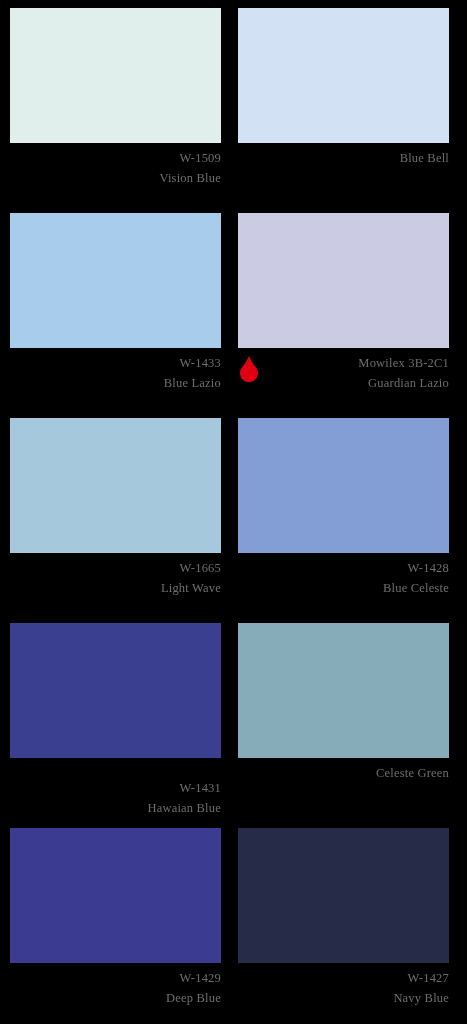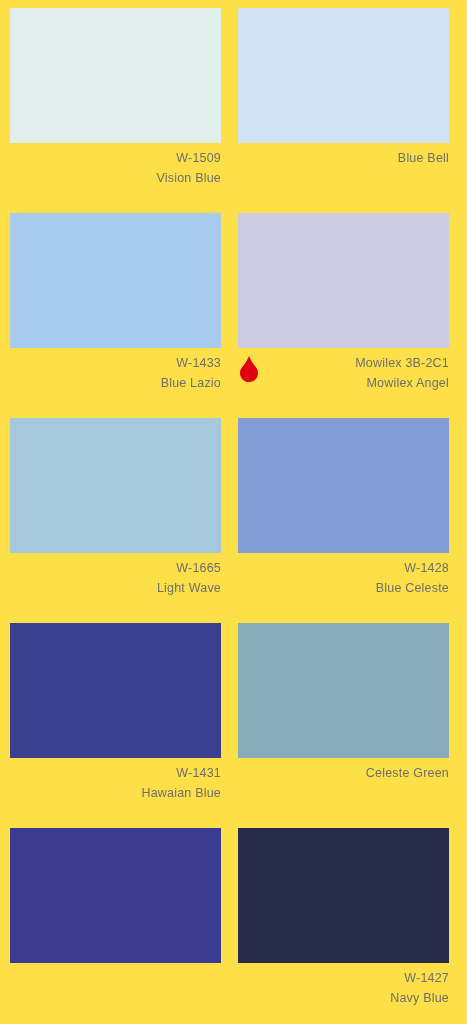--- a/index.html
+++ b/index.html
@@ -67,21 +67,21 @@
     top: 355px;
     width: 22px;
     height: 28px;
     pointer-events: none;
   }
   .drop-marker svg { display: block; }
 </style>
 </head>
 <body>
 
-<div id="palette" style="background: #fde047;">
+<div id="palette" style="background: #000000; font-family: Liberation Serif, serif;">
 
   <div class="swatch-row">
     <div class="swatch-cell col-left">
       <div class="swatch-chip" style="background: rgb(224, 239, 235);"></div>
       <div class="swatch-caption" style="color: rgb(110, 110, 110);">
         <span class="swatch-code">W-1509</span>
         <span class="swatch-name">Vision Blue</span>
       </div>
     </div>
     <div class="swatch-cell col-right">
@@ -97,21 +97,21 @@
       <div class="swatch-chip" style="background: rgb(168, 205, 236);"></div>
       <div class="swatch-caption" style="color: rgb(110, 110, 110);">
         <span class="swatch-code">W-1433</span>
         <span class="swatch-name">Blue Lazio</span>
       </div>
     </div>
     <div class="swatch-cell col-right">
       <div class="swatch-chip" style="background: rgb(203, 204, 228);"></div>
       <div class="swatch-caption" style="color: rgb(110, 110, 110);">
         <span class="swatch-code">Mowilex 3B-2C1</span>
-        <span class="swatch-name">Mowilex Angel</span>
+        <span class="swatch-name">Guardian Lazio</span>
       </div>
     </div>
   </div>
 
   <div class="swatch-row">
     <div class="swatch-cell col-left">
       <div class="swatch-chip" style="background: rgb(166, 200, 221);"></div>
       <div class="swatch-caption" style="color: rgb(110, 110, 110);">
         <span class="swatch-code">W-1665</span>
         <span class="swatch-name">Light Wave</span>
@@ -122,36 +122,40 @@
       <div class="swatch-caption" style="color: rgb(110, 110, 110);">
         <span class="swatch-code">W-1428</span>
         <span class="swatch-name">Blue Celeste</span>
       </div>
     </div>
   </div>
 
   <div class="swatch-row">
     <div class="swatch-cell col-left">
       <div class="swatch-chip" style="background: rgb(59, 63, 143);"></div>
-      <div class="swatch-caption" style="color: rgb(110, 110, 110);">
+      <div class="swatch-caption" style="color: rgb(110, 110, 110); margin-top: 15px;">
         <span class="swatch-code">W-1431</span>
         <span class="swatch-name">Hawaian Blue</span>
       </div>
     </div>
     <div class="swatch-cell col-right">
       <div class="swatch-chip" style="background: rgb(134, 171, 185);"></div>
       <div class="swatch-caption" style="color: rgb(110, 110, 110);">
         <span class="swatch-name">Celeste Green</span>
       </div>
     </div>
   </div>
 
   <div class="swatch-row">
     <div class="swatch-cell col-left">
       <div class="swatch-chip" style="background: rgb(59, 59, 145);"></div>
+      <div class="swatch-caption" style="color: rgb(110, 110, 110);">
+        <span class="swatch-code">W-1429</span>
+        <span class="swatch-name">Deep Blue</span>
+      </div>
     </div>
     <div class="swatch-cell col-right">
       <div class="swatch-chip" style="background: rgb(38, 43, 71);"></div>
       <div class="swatch-caption" style="color: rgb(110, 110, 110);">
         <span class="swatch-code">W-1427</span>
         <span class="swatch-name">Navy Blue</span>
       </div>
     </div>
   </div>
 

